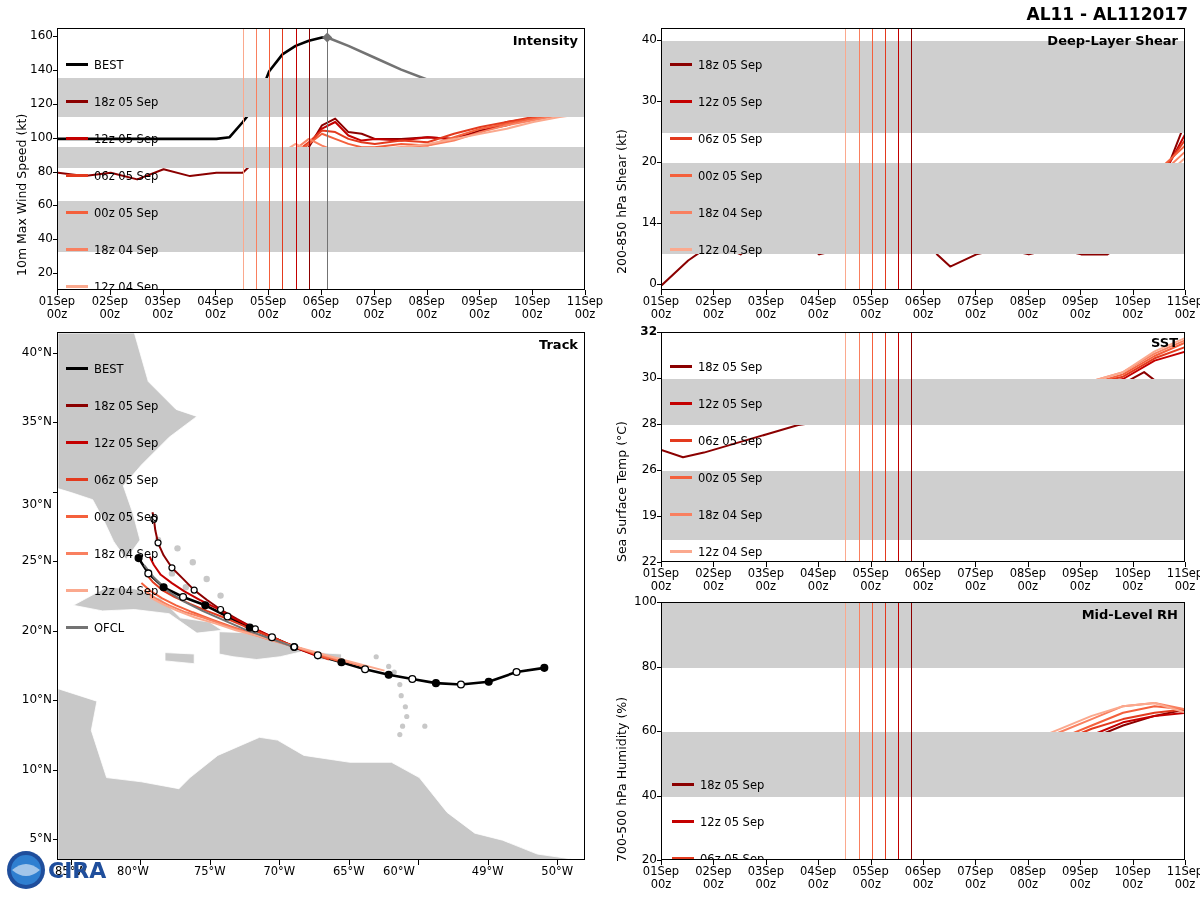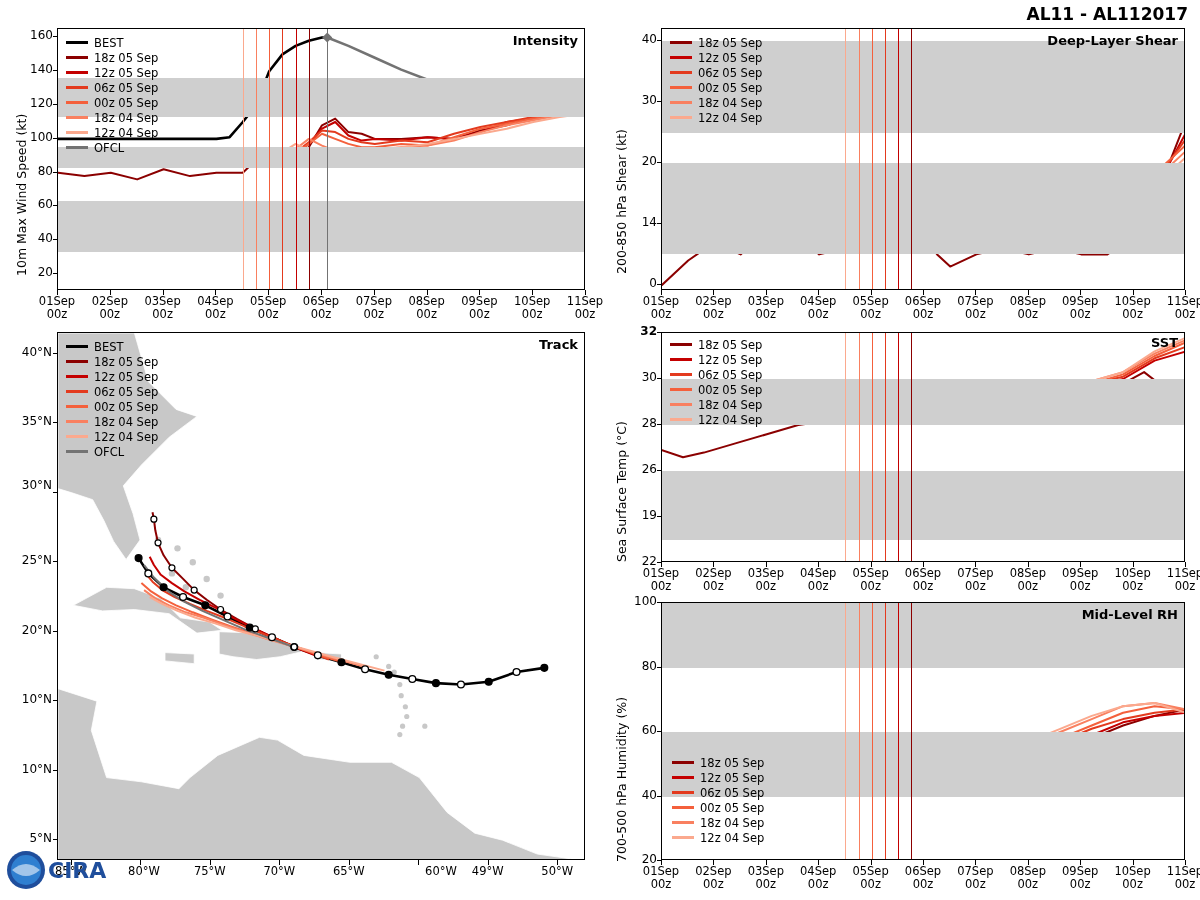--- a/index.html
+++ b/index.html
@@ -7,21 +7,21 @@
   .hdr{position:absolute;top:2px;left:0;width:1200px;height:26px;}
   .hdr-left{position:absolute;left:12px;top:0;font-size:19px;font-weight:bold;color:#000;letter-spacing:0px;}
   .hdr-right{position:absolute;right:12px;top:2px;font-size:17px;font-weight:bold;color:#000;}
   .panel{position:absolute;box-sizing:border-box;}
   .plot{position:absolute;box-sizing:border-box;border:1px solid #000;background:#fff;overflow:hidden;}
   .band{position:absolute;left:0;right:0;background:#cfcfcf;}
   .vline{position:absolute;top:0;bottom:0;width:1px;}
   .ptitle{position:absolute;right:6px;top:4px;font-size:13px;font-weight:bold;color:#000;}
   .ptitle.sst{right:6px;top:2px;}
   .legend{position:absolute;font-size:11.5px;color:#000;}
-  .legend .row{display:flex;align-items:center;height:15px;}
+  .legend .row{display:flex;align-items:center;height:15px;margin-top:22px;}
   .legend .swatch{display:inline-block;width:22px;height:3px;margin-right:6px;}
   .legend .lbl{white-space:nowrap;font-size:11.5px;}
   .ylab{position:absolute;transform-origin:0 0;transform:rotate(-90deg);font-size:12.5px;color:#000;white-space:nowrap;}
   .ytick{position:absolute;font-size:12px;color:#000;text-align:right;}
   .xtick{position:absolute;font-size:11.5px;color:#000;text-align:center;line-height:13px;}
   .tickmark{position:absolute;background:#000;}
   svg{display:block;}
   .cira{position:absolute;left:6px;bottom:4px;width:112px;height:44px;}
 </style>
 </head>
@@ -239,21 +239,21 @@
       <div class="ytick" style="left: 8px; width: 44px; top: 501.158px;">5°N</div>
       <div class="tickmark" style="left: 53px; top: 509.158px; width: 5px; height: 1px;"></div>
       <div class="ytick" style="left: 8px; width: 44px; top: 431.684px;">10°N</div>
       <div class="tickmark" style="left: 53px; top: 439.684px; width: 5px; height: 1px;"></div>
       <div class="ytick" style="left: 8px; width: 44px; top: 362.211px;">10°N</div>
       <div class="tickmark" style="left: 53px; top: 370.211px; width: 5px; height: 1px;"></div>
       <div class="ytick" style="left: 8px; width: 44px; top: 292.737px;">20°N</div>
       <div class="tickmark" style="left: 53px; top: 300.737px; width: 5px; height: 1px;"></div>
       <div class="ytick" style="left: 8px; width: 44px; top: 223.263px;">25°N</div>
       <div class="tickmark" style="left: 53px; top: 231.263px; width: 5px; height: 1px;"></div>
-      <div class="ytick" style="left: 8px; width: 44px; top: 148px;">30°N</div>
+      <div class="ytick" style="left: 8px; width: 44px; top: 167px;">30°N</div>
       <div class="tickmark" style="left: 53px; top: 161.789px; width: 5px; height: 1px;"></div>
       <div class="ytick" style="left: 8px; width: 44px; top: 84.3158px;">35°N</div>
       <div class="tickmark" style="left: 53px; top: 92.3158px; width: 5px; height: 1px;"></div>
       <div class="ytick" style="left: 8px; width: 44px; top: 14.8421px;">40°N</div>
       <div class="tickmark" style="left: 53px; top: 22.8421px; width: 5px; height: 1px;"></div>
     </div>
   <div class="plot" style="left:57px;top:2px;width:528px;height:528px;">
     <svg id="trk-svg" width="528" height="528" viewBox="0 0 528 528" preserveAspectRatio="none">
         <rect x="0" y="0" width="528" height="528" fill="#ffffff"></rect>
         <polygon points="0.0,0.0 76.4,0.0 90.3,48.6 118.1,76.4 138.9,83.4 111.2,104.2 83.4,132.0 65.3,152.8 75.0,180.6 82.0,207.0 68.1,226.5 55.6,208.4 45.9,187.6 34.7,166.7 13.9,159.8 0.0,155.6" fill="#c8c8c8" stroke="#ffffff" stroke-width="0.8"></polygon>
@@ -348,29 +348,29 @@
           <div class="row">
             <span class="swatch" style="background: rgb(115, 115, 115);"></span>
             <span class="lbl">OFCL</span>
           </div>
         </div>
     </div>
   </div>
   <div id="trk-xticks">
       <div class="xtick" style="left: 44.8947px; width: 52px; top: 535px;">85°W</div>
       <div class="tickmark" style="left: 70.8947px; top: 530px; width: 1px; height: 5px;"></div>
-      <div class="xtick" style="left: 118px; width: 52px; top: 535px;">80°W</div>
+      <div class="xtick" style="left: 107px; width: 52px; top: 535px;">80°W</div>
       <div class="tickmark" style="left: 140.368px; top: 530px; width: 1px; height: 5px;"></div>
       <div class="xtick" style="left: 183.842px; width: 52px; top: 535px;">75°W</div>
       <div class="tickmark" style="left: 209.842px; top: 530px; width: 1px; height: 5px;"></div>
       <div class="xtick" style="left: 253.316px; width: 52px; top: 535px;">70°W</div>
       <div class="tickmark" style="left: 279.316px; top: 530px; width: 1px; height: 5px;"></div>
       <div class="xtick" style="left: 322.789px; width: 52px; top: 535px;">65°W</div>
       <div class="tickmark" style="left: 348.789px; top: 530px; width: 1px; height: 5px;"></div>
-      <div class="xtick" style="left: 415px; width: 52px; top: 535px;">60°W</div>
+      <div class="xtick" style="left: 373px; width: 52px; top: 535px;">60°W</div>
       <div class="tickmark" style="left: 418.263px; top: 530px; width: 1px; height: 5px;"></div>
       <div class="xtick" style="left: 461.737px; width: 52px; top: 535px;">49°W</div>
       <div class="tickmark" style="left: 487.737px; top: 530px; width: 1px; height: 5px;"></div>
       <div class="xtick" style="left: 531.211px; width: 52px; top: 535px;">50°W</div>
       <div class="tickmark" style="left: 557.211px; top: 530px; width: 1px; height: 5px;"></div>
     </div>
   <div class="cira">
     <svg width="112" height="44" viewBox="0 0 112 44">
       <circle cx="20" cy="22" r="19" fill="#1f4e9c"></circle>
       <circle cx="20" cy="22" r="15" fill="#2f7fd0"></circle>

